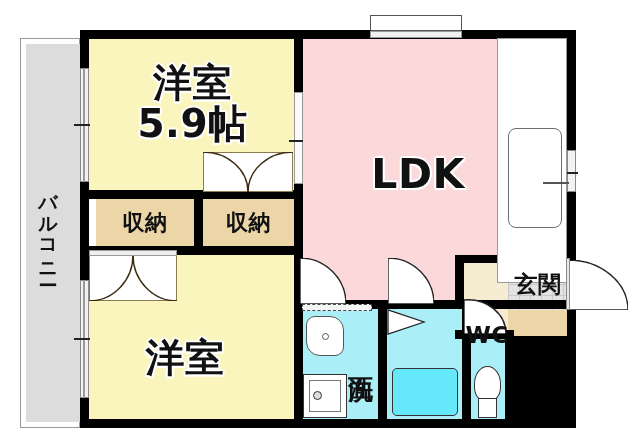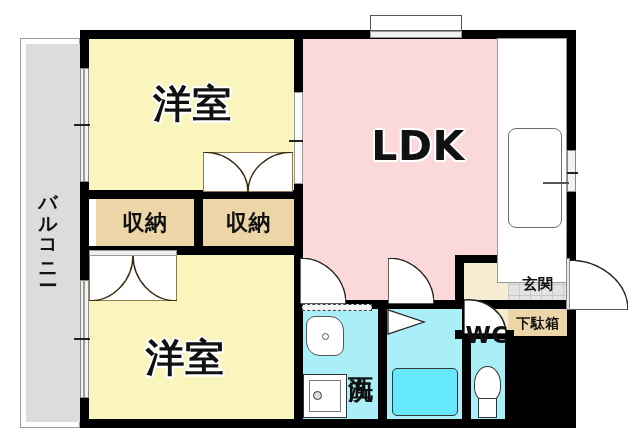--- a/index.html
+++ b/index.html
@@ -187,37 +187,37 @@
     <path d="M0,40 L0,6 A38,34 0 0 1 42,40 Z" fill="#ffffff" stroke="#222" stroke-width="1.4"></path>
   </svg>
 
   <svg class="abs" style="left:568px; top:260px; width:60px; height:50px;" viewBox="0 0 60 50">
     <path d="M0,0 L0,50 L60,50 A60,50 0 0 0 0,0 Z" fill="#ffffff" stroke="#222" stroke-width="1.4"></path>
   </svg>
   <div class="abs" style="left:566px; top:258px; width:4px; height:52px; background:#e8e8e8; border:1px solid #888;"></div>
 
   <div class="label outlined" style="left:120px; top:58px; width:145px; height:92px; flex-direction:column; font-size:39px;">
     <span>洋室</span>
+    <span>5.9帖</span>
   </div>
 
   <div class="label outlined" style="left:110px; top:312px; width:150px; height:92px; flex-direction:column; font-size:39px;">
     <span>洋室</span>
   </div>
 
-  <div class="label outlined" style="left:338px; top:96px; width:160px; height:100px; flex-direction:column; font-size:41px;">
+  <div class="label outlined" style="left:338px; top:96px; width:160px; height:100px; flex-direction:row; font-size:41px;align-items:flex-end;">
     <span>LDK</span>
   </div>
 
   <div class="label" style="left:96px; top:200px; width:98px; height:46px; font-size:22px;">収納</div>
   <div class="label" style="left:203px; top:200px; width:91px; height:46px; font-size:22px;">収納</div>
 
   <div class="label" style="left:342px; top:318px; width:36px; height:80px; font-size:25px;">
     <span class="vert">洗面</span>
   </div>
 
 
   <div class="label" style="left:466px; top:322px; width:42px; height:28px; font-size:23px;">WC</div>
 
-  <div class="label" style="left:508px; top:268px; width:60px; height:34px; font-size:15px;">玄関</div>
-
-  <div class="label" style="left:508px; top:312px; width:60px; height:22px; font-size:14px;">下駄箱</div>
+  <div class="label" style="left:508px; top:268px; width:60px; height:34px; font-size:23px;">玄関</div>
+
 
 </div>
 
 </body></html>

